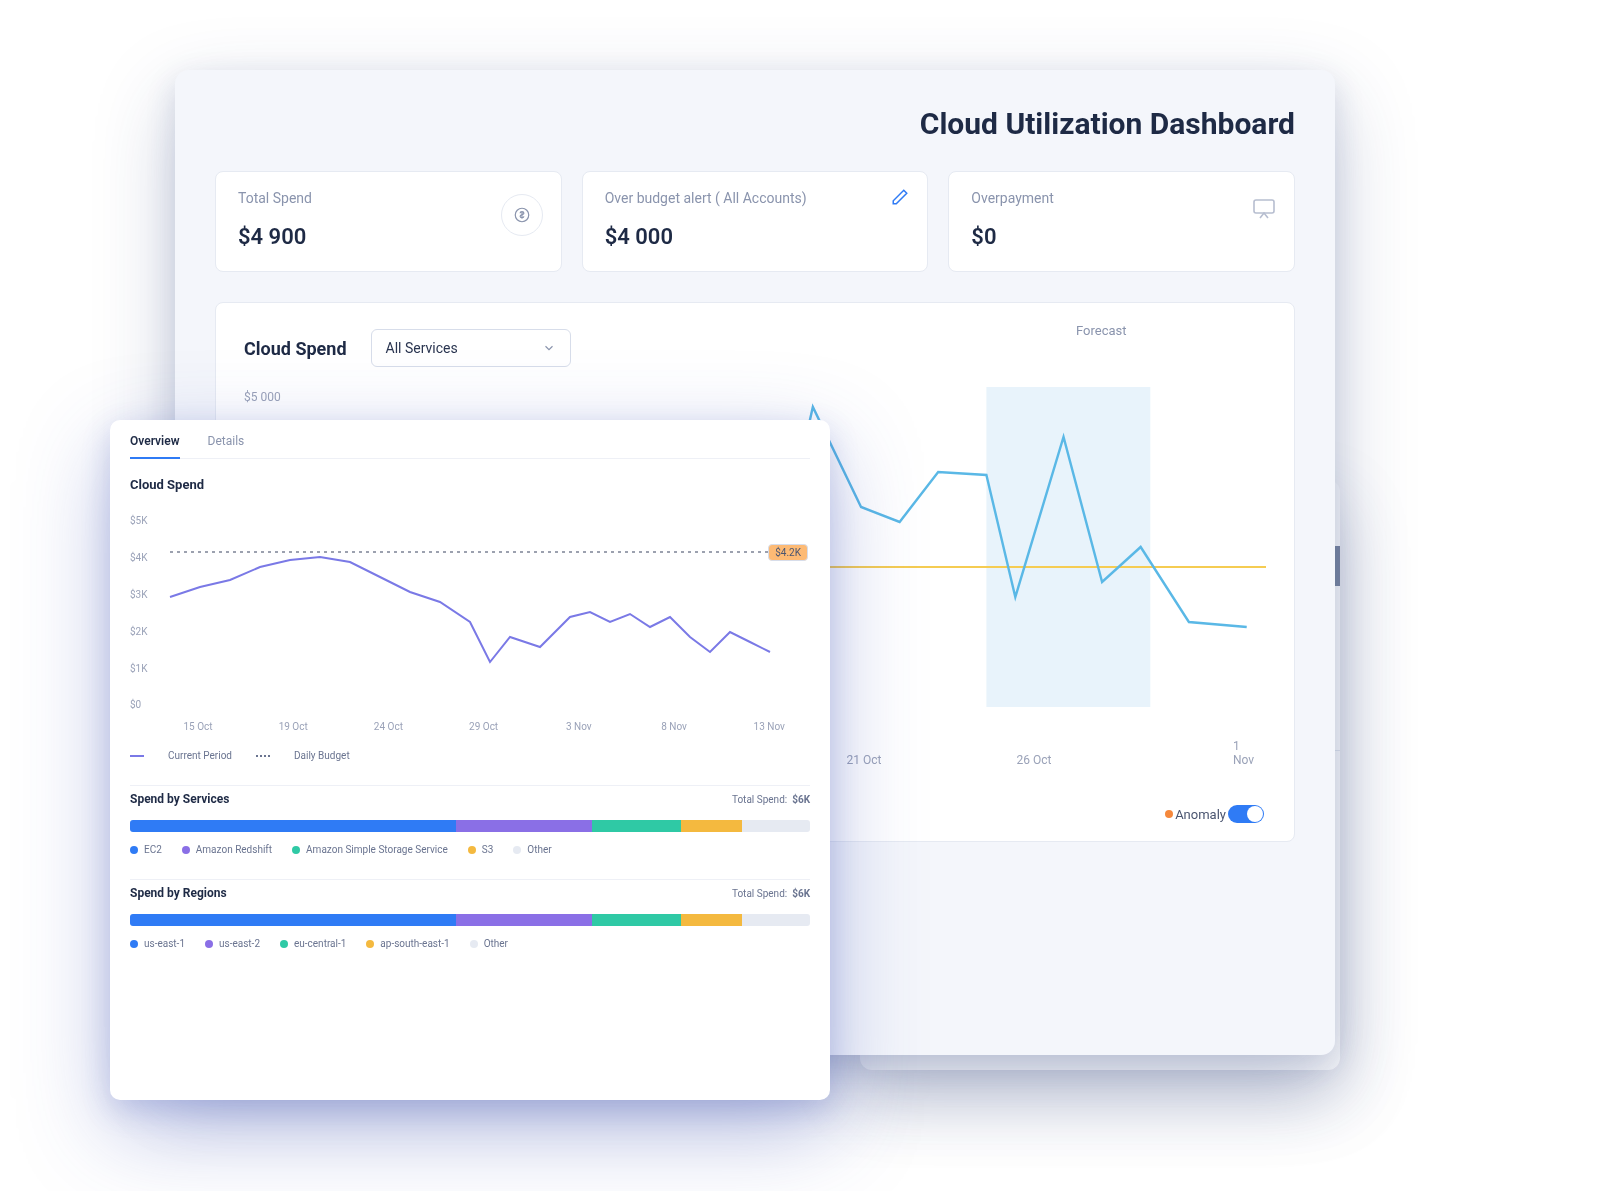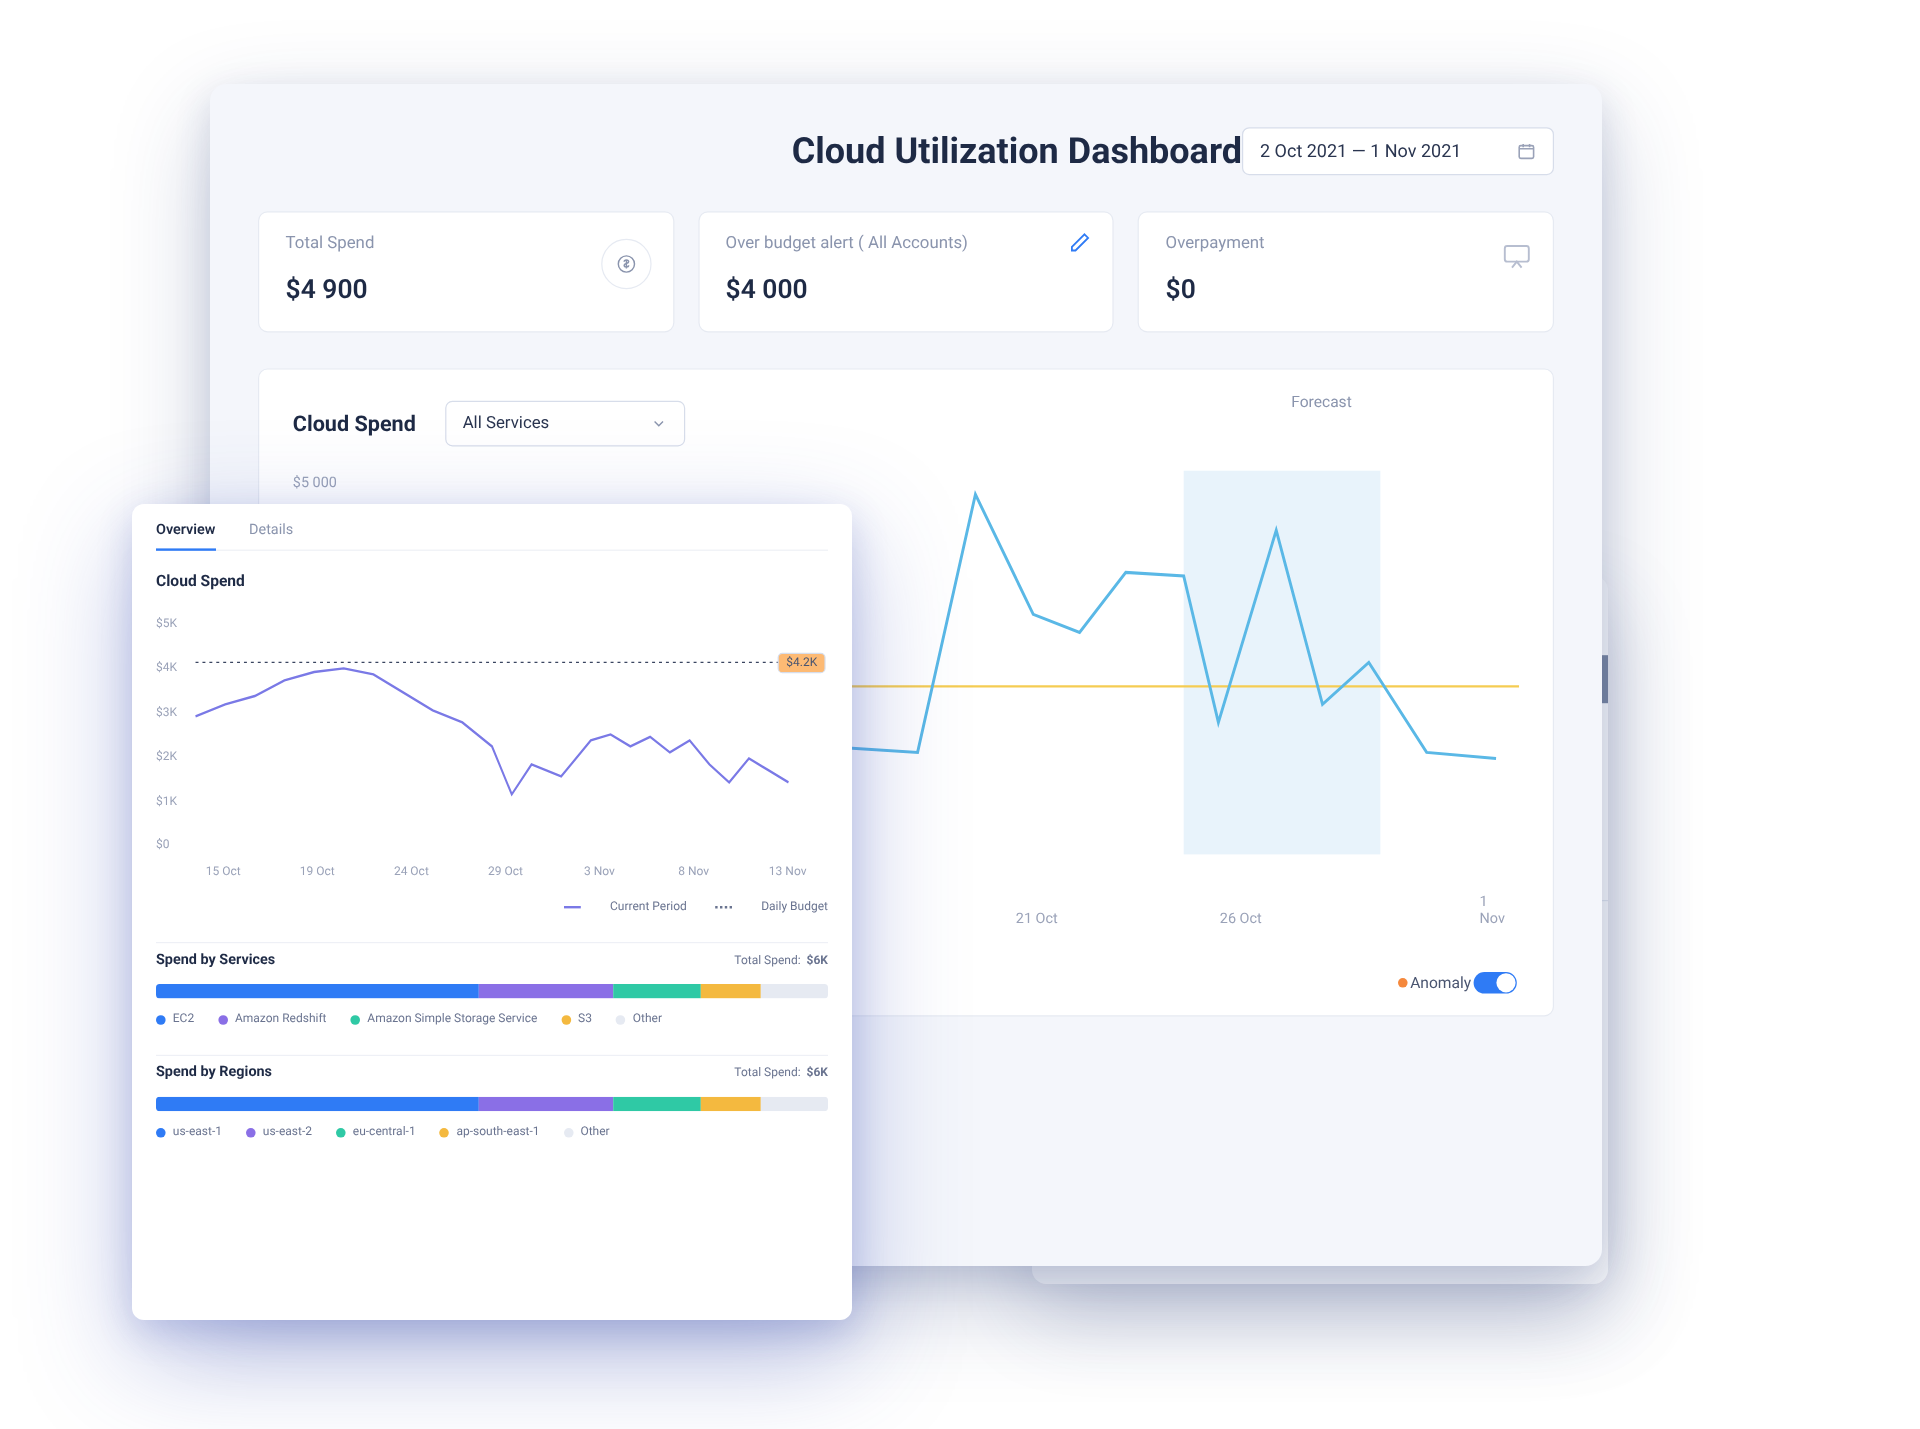--- a/index.html
+++ b/index.html
@@ -93,32 +93,32 @@
   .row.alert { border:1px solid #F39B9B; border-radius:6px; margin:10px 12px; padding:0 10px; }
   .icon-btn {
     width:34px; height:34px; border-radius:8px; background:#fff;
     display:flex; align-items:center; justify-content:center; margin-left:8px;
   }
   .red { color:#E34B4B; }
 
   
   .overlay {
     position:absolute; left:110px; top:420px;
-    width:600px; height:680px; background:#fff;
+    width:720px; height:680px; background:#fff;
     border-radius:10px; box-shadow: 0 30px 90px rgba(60,80,180,.35), 0 10px 30px rgba(60,80,180,.2);
     z-index:5; padding:14px 20px 20px;
   }
   .tabs { display:flex; gap:28px; font-size:12px; color:#8A94AD; border-bottom:1px solid #EEF0F6; padding-bottom:10px; }
   .tab.active { color:#1E2A45; font-weight:600; position:relative; }
   .tab.active::after { content:""; position:absolute; left:0; right:0; bottom:-11px; height:2px; background:#2F7BF5; }
   .ov-title { font-size:13px; font-weight:700; color:#1E2A45; margin-top:18px; }
   .ov-chart { position:relative; height:230px; margin-top:10px; }
   .ov-ytick { position:absolute; left:0; font-size:10px; color:#9AA2B8; transform:translateY(-50%); }
   .ov-xtick { position:absolute; bottom:0; font-size:10px; color:#9AA2B8; transform:translateX(-50%); }
-  .ov-legend { margin-top:18px; font-size:10px; color:#6A7490; display:flex; gap:24px; align-items:center;justify-content:flex-end; }
+  .ov-legend { margin-top:18px; font-size:10px; color:#6A7490; display:flex; gap:24px; align-items:center; }
   .legline { width:14px; height:0; border-top:2px solid #7A79E6; display:inline-block; }
   .legdots { width:14px; height:0; border-top:2px dotted #6A7490; display:inline-block; }
   .section {
     margin-top:24px; border-top:1px solid #EEF0F6; padding-top:6px;
   }
   .section-head { display:flex; justify-content:space-between; align-items:baseline; }
   .section-title { font-size:12px; font-weight:700; color:#1E2A45; }
   .section-total { font-size:10px; color:#6A7490; }
   .bar { display:flex; height:12px; border-radius:3px; overflow:hidden; margin-top:14px; }
   .seg { height:100%; }
@@ -178,27 +178,20 @@
         <div>$1 300</div>
         <div class="red">$37 000</div>
         <div>15 Oct 2020</div>
       </div>
     </div>
   </div>
 
   <div class="dash">
     <div class="dash-header">
       <div class="dash-title">Cloud Utilization Dashboard</div>
-      <div class="date-picker">
-        <span>2 Oct 2021 — 1 Nov 2021</span>
-        <svg width="16" height="16" viewBox="0 0 24 24" fill="none" stroke="#9AA2B8" stroke-width="2">
-            <rect x="3" y="5" width="18" height="16" rx="2"></rect>
-            <path d="M3 9h18M8 3v4M16 3v4"></path>
-          </svg>
-      </div>
     </div>
 
     <div class="metrics">
       <div class="metric">
         <div class="metric-label">Total Spend</div>
         <div class="metric-value">$4 900</div>
         <div class="metric-icon-circle">
           <svg width="18" height="18" viewBox="0 0 24 24" fill="none" stroke="#8A94AD" stroke-width="1.6">
               <circle cx="12" cy="12" r="9"></circle>
               <path d="M12 7v10M9.5 9.5c0-1 1-2 2.5-2s2.5 1 2.5 2-1 1.5-2.5 2-2.5 1-2.5 2 1 2 2.5 2 2.5-1 2.5-2"></path>

